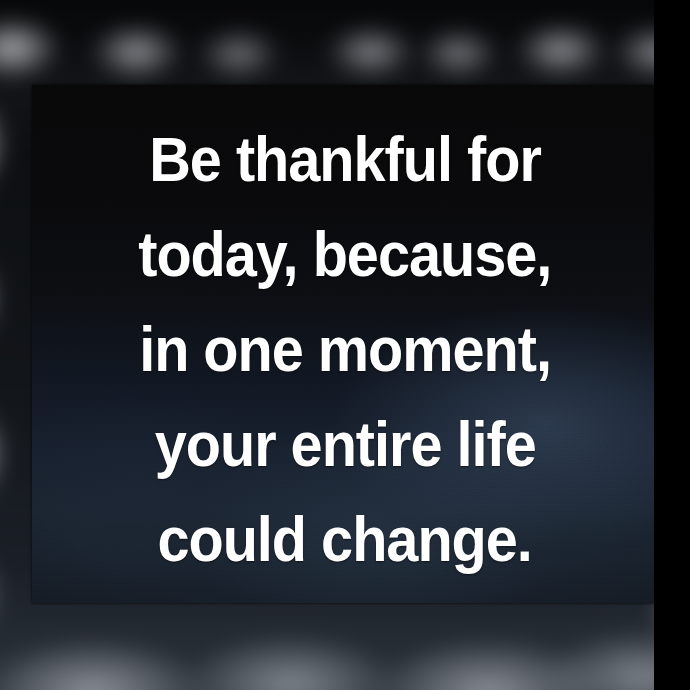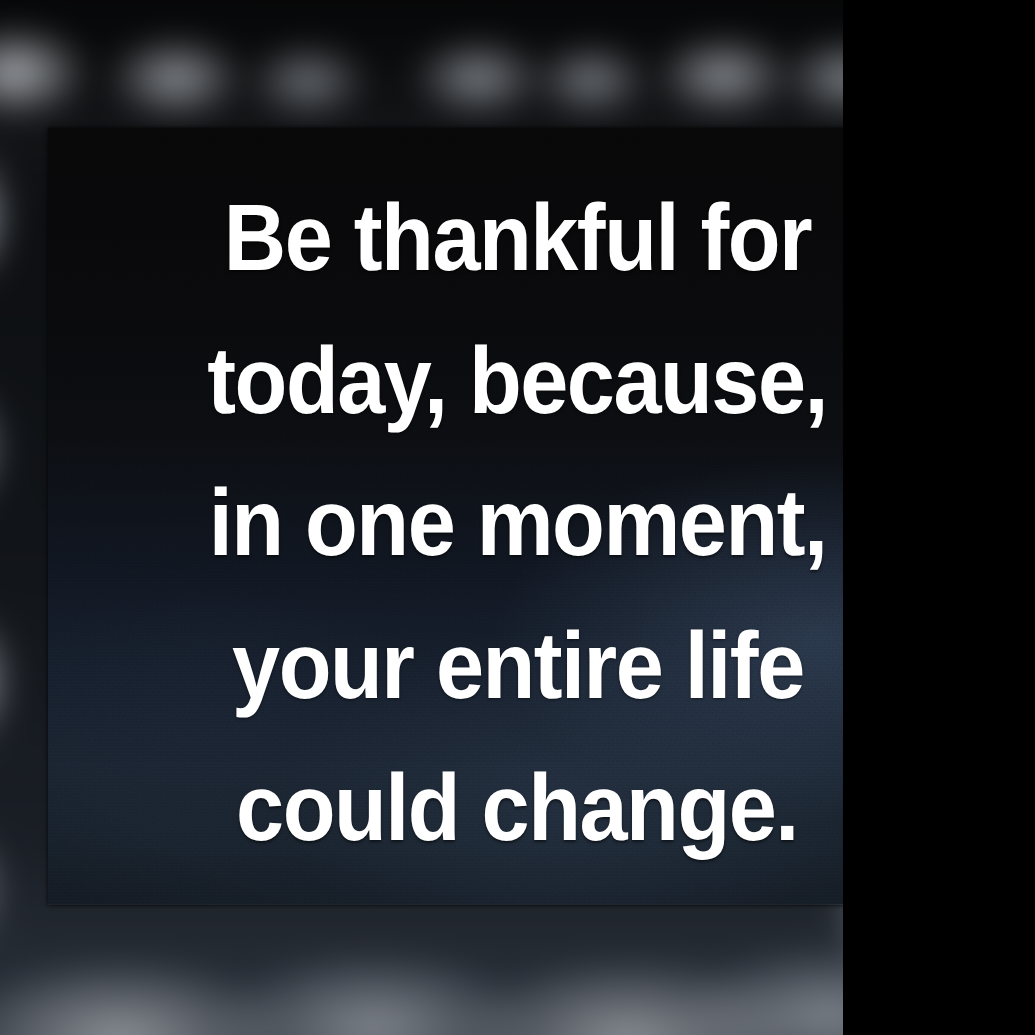--- a/index.html
+++ b/index.html
@@ -3,21 +3,21 @@
 <meta charset="utf-8">
 <title>Quote Card</title>
 <style>
   html, body {
     margin: 0;
     padding: 0;
     background: #000;
   }
   #stage {
     position: relative;
-    width: 562px;
+    width: 654px;
     height: 690px;
     overflow: hidden;
     font-family: "Liberation Sans", "DejaVu Sans", sans-serif;
     background: #0b0c0e;
   }
 
   
   .backdrop {
     position: absolute;
     inset: 0;

